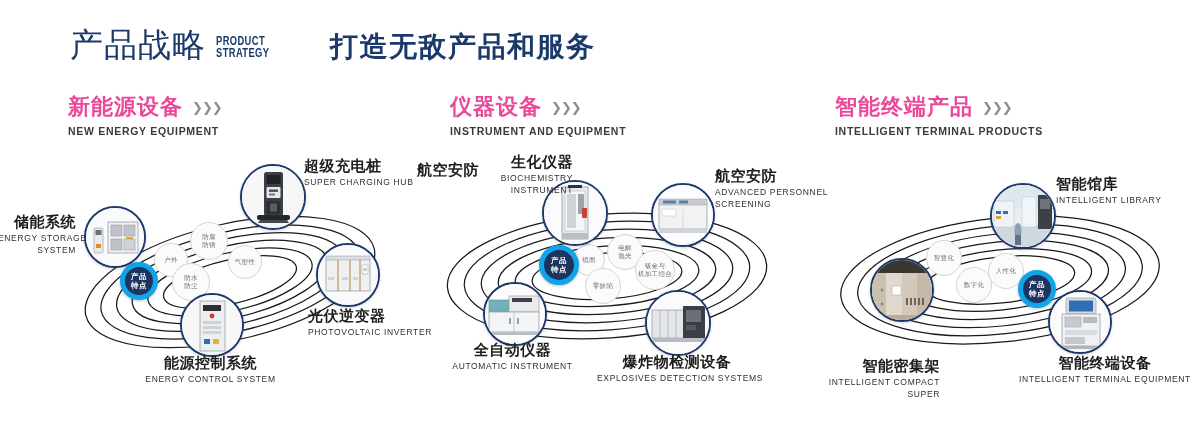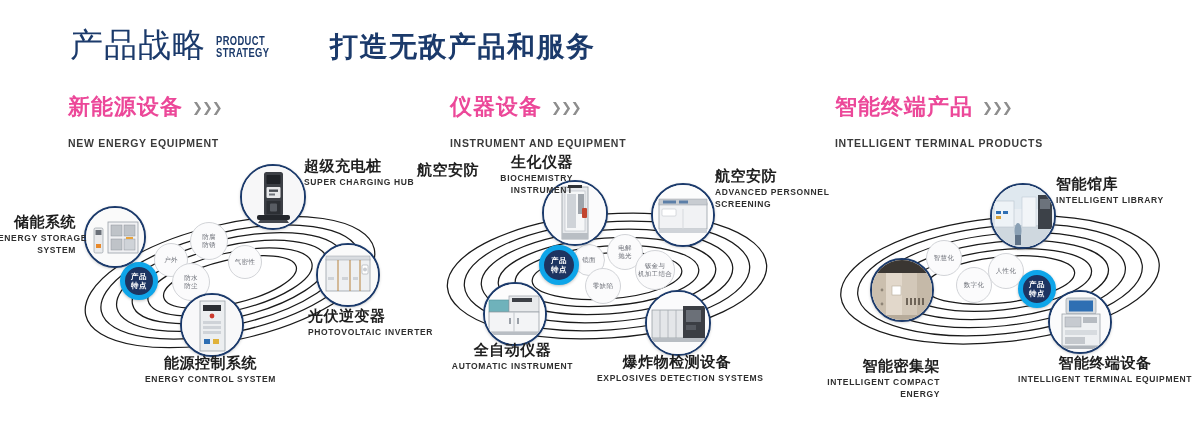--- a/index.html
+++ b/index.html
@@ -24,36 +24,36 @@
   .hdr-slogan{
     position:absolute;left:330px;top:33px;font-size:28px;font-weight:bold;
     color:#1b3a6b;letter-spacing:1.5px;line-height:1;
   }
 
   
   .sect{position:absolute;}
   .sect-row{display:flex;align-items:center;}
   .sect-cn{font-size:22px;font-weight:bold;color:#ec4899;letter-spacing:1px;line-height:1;}
   .sect-arrows{margin-left:9px;color:#8d8d8d;font-size:13px;letter-spacing:-1px;line-height:1;}
-  .sect-en{margin-top:19px;font-size:10.5px;font-weight:bold;color:#3a3a3a;letter-spacing:.7px;}
+  .sect-en{margin-top:7px;font-size:10.5px;font-weight:bold;color:#3a3a3a;letter-spacing:.7px;}
 
   
   .cluster{position:absolute;}
   .rings{position:absolute;left:0;top:0;}
 
   .node{
     position:absolute;border-radius:50%;overflow:hidden;
     border:2.5px solid #1b3a6b;background:#f2f3f5;
     box-shadow:0 1px 3px rgba(0,0,0,.18);
   }
   .node .art{position:absolute;left:0;top:0;width:100%;height:100%;}
 
   .lbl{position:absolute;white-space:nowrap;}
   .lbl .cn{font-size:15px;font-weight:bold;color:#1e1e1e;letter-spacing:.5px;line-height:1.12;}
-  .lbl .en{font-size:8.5px;font-weight:bold;color:#2f2f2f;letter-spacing:.65px;line-height:1.25;margin-top:2px;}
+  .lbl .en{font-size:8.5px;font-weight:normal;color:#2f2f2f;letter-spacing:.65px;line-height:1.25;margin-top:2px;}
   .lbl.r{text-align:right;}
   .lbl.c{text-align:center;}
 
   
   .bub{
     position:absolute;border-radius:50%;display:flex;align-items:center;
     justify-content:center;text-align:center;border:1px solid #d2d4d8;
     background:#fbfbfc;color:#6d7078;font-size:6.5px;line-height:1.25;
     letter-spacing:.3px;padding:2px;box-sizing:border-box;
   }
@@ -385,21 +385,21 @@
           <rect x="42" y="38" width="2" height="7"></rect>
           <rect x="46" y="38" width="2" height="7"></rect>
           <rect x="50" y="38" width="2" height="7"></rect>
         </g>
         <rect x="0" y="55" width="60" height="5" fill="#b7ab9a"></rect>
       </svg>
     </div>
     <div class="lbl r" style="left:-20px;top:172px;width:160px;margin-top:36px;">
       <div class="cn">智能密集架</div>
       <div class="en">INTELLIGENT COMPACT</div>
-      <div class="en">ENERGY</div>
+      <div class="en">SUPER</div>
     </div>
 
     <div class="node" style="left:248px;top:140px;width:60px;height:60px;">
       <svg class="art" viewBox="0 0 60 60">
         <rect x="0" y="0" width="60" height="60" fill="#fbfbfc"></rect>
         <rect x="16" y="6" width="30" height="16" rx="2" fill="#d8dce0" stroke="#9aa0a8" stroke-width=".7"></rect>
         <rect x="19" y="8.5" width="24" height="11" fill="#2f6fb3"></rect>
         <rect x="12" y="22" width="38" height="32" fill="#eef0f2" stroke="#9aa0a8" stroke-width=".8"></rect>
         <rect x="15" y="25" width="16" height="10" fill="#c6cad0" stroke="#9aa0a8" stroke-width=".5"></rect>
         <rect x="33" y="25" width="14" height="6" fill="#b6bbc1"></rect>

